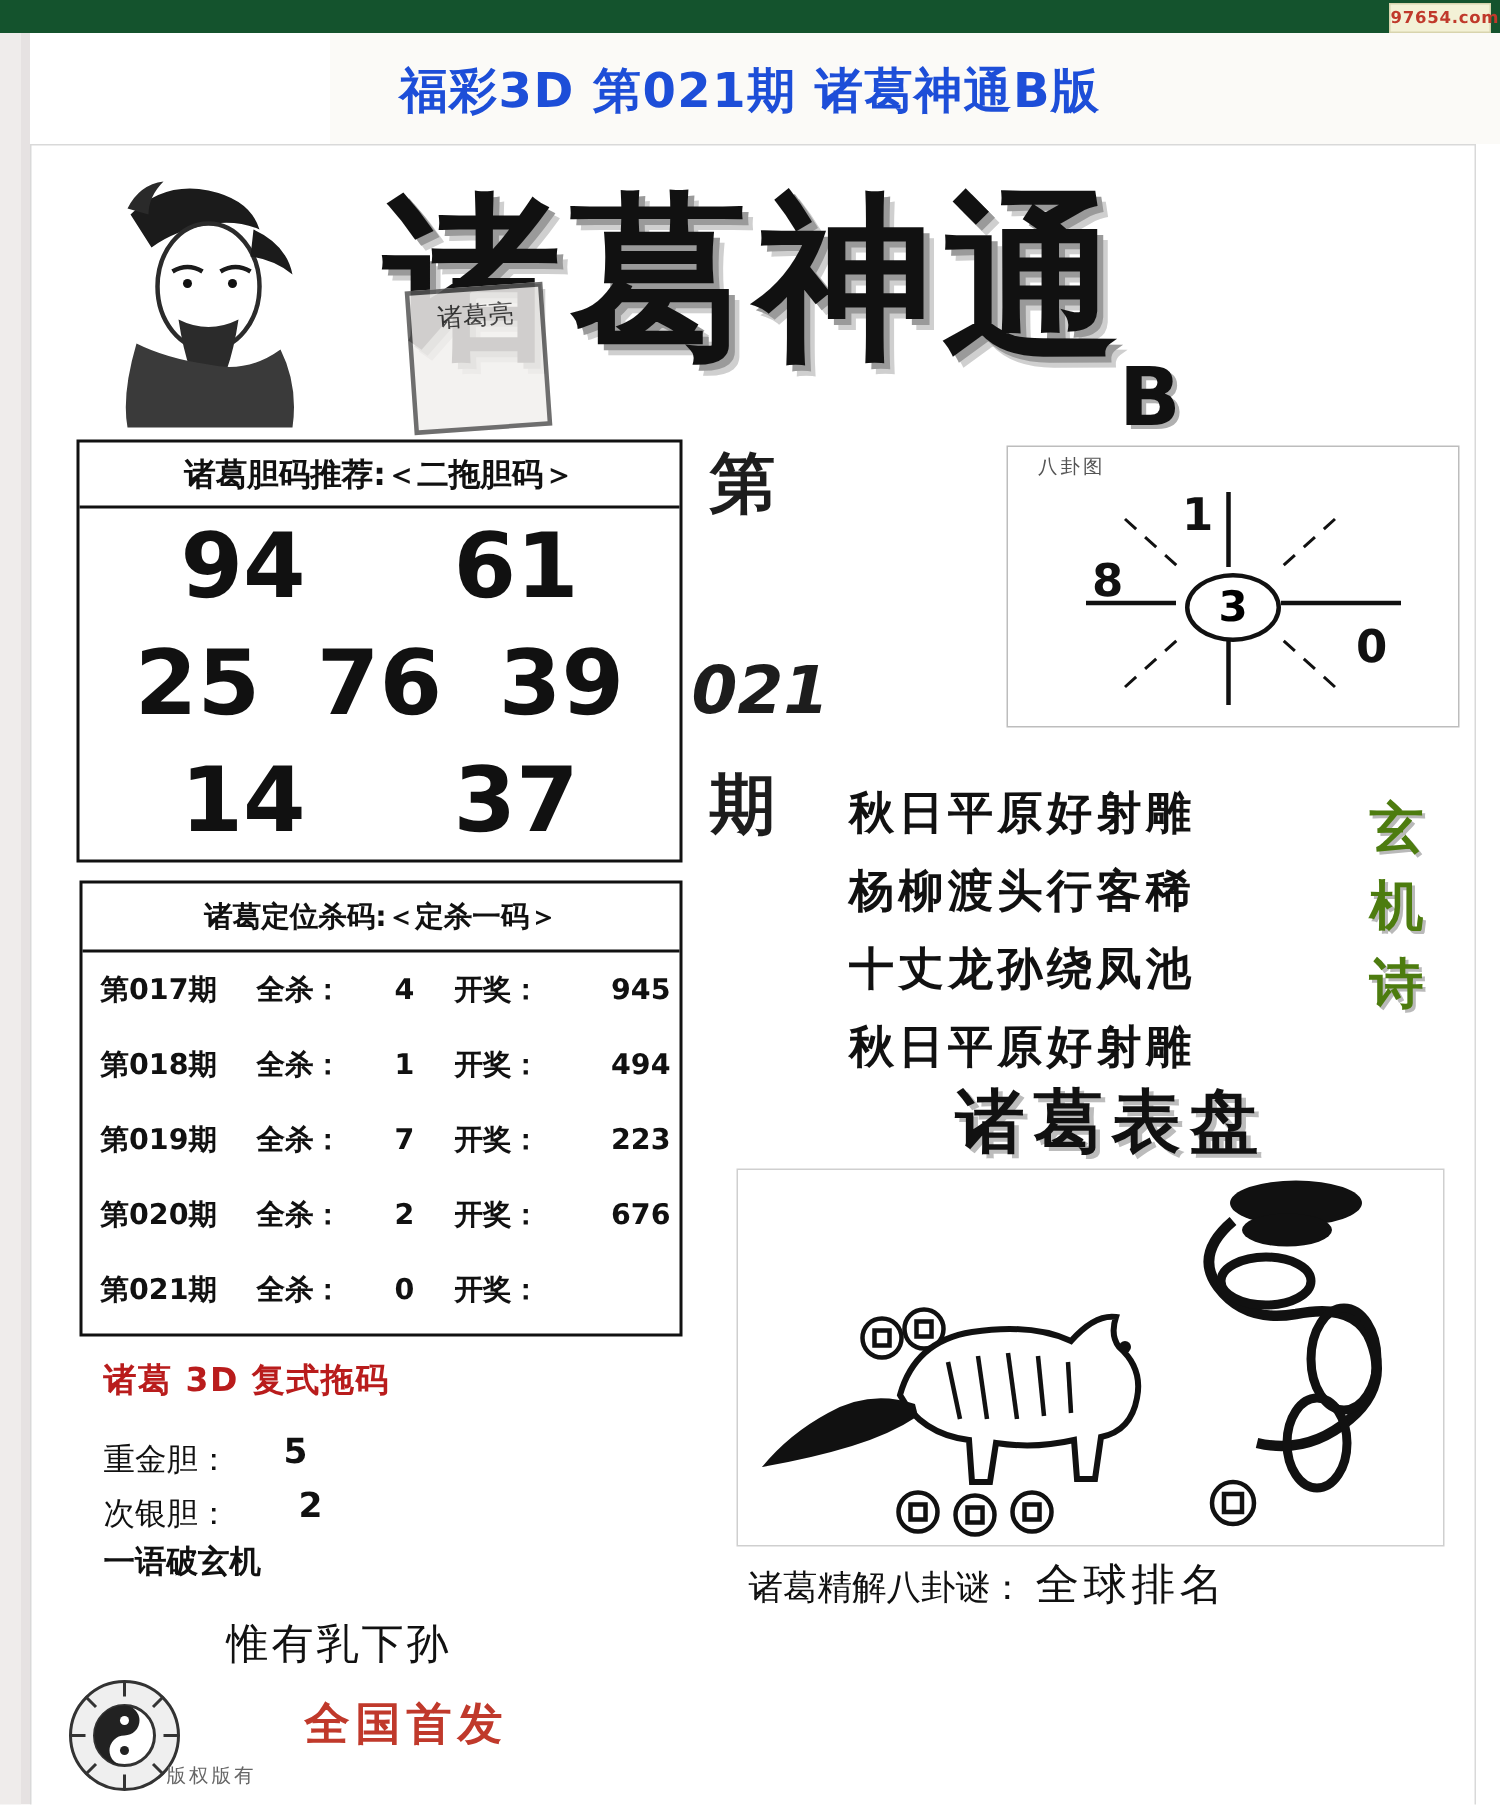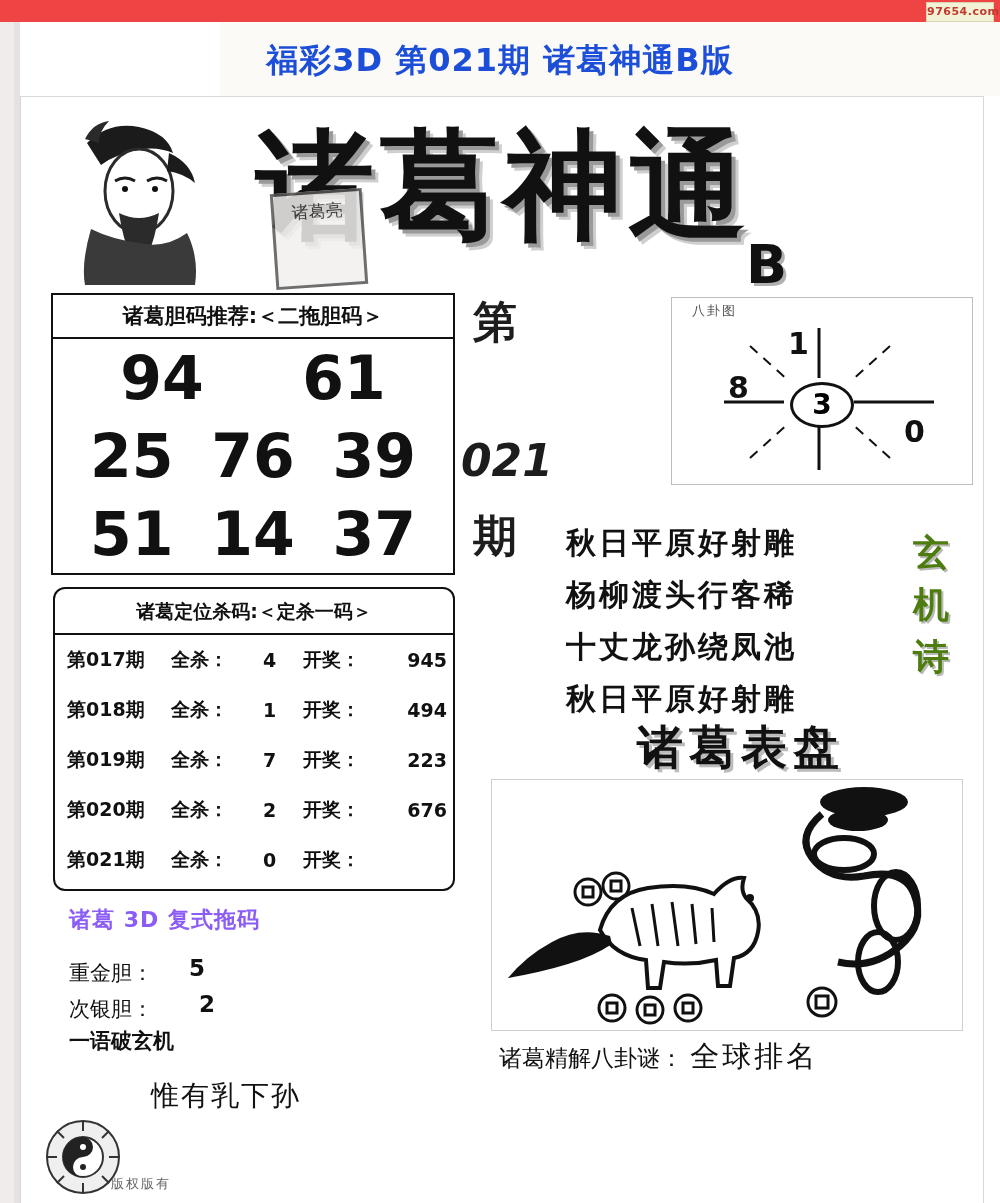--- a/index.html
+++ b/index.html
@@ -1,19 +1,19 @@
 <!DOCTYPE html>
 <html><head>
 <meta charset="utf-8">
 <style>
   html,body{margin:0;padding:0;background:#ffffff;}
   body{width:1000px;height:1203px;font-family:"DejaVu Sans","Liberation Sans",sans-serif;position:relative;overflow:hidden;}
 
   
-  .topbar{position:absolute;left:0;top:0;width:1000px;height:22px;background:#ef4444;}
+  .topbar{position:absolute;left:0;top:0;width:1000px;height:22px;background:#14532d;}
   .wm{position:absolute;right:6px;top:2px;width:66px;height:18px;background:#f3f1d6;border:1px solid #d8d4ae;
       font-size:11px;color:#c0392b;text-align:center;line-height:18px;letter-spacing:.5px;font-weight:bold;}
 
   
   .headstrip{position:absolute;left:220px;top:22px;width:780px;height:74px;background:#fbfaf7;}
   .headtitle{position:absolute;left:220px;top:36px;width:560px;height:48px;line-height:48px;
       text-align:center;font-size:32px;font-weight:bold;color:#1d4ed8;letter-spacing:1px;}
 
   
   .gutter{position:absolute;left:0;top:22px;width:20px;height:1181px;background:#e6e2e2;}
@@ -48,32 +48,32 @@
   .qi3{position:absolute;left:452px;top:410px;font-size:44px;font-weight:bold;color:#1d1d1d;}
 
   
   .baguabox{position:absolute;left:650px;top:200px;width:300px;height:186px;border:1px solid #bdbdbd;background:#fff;}
   .baguacap{position:absolute;left:20px;top:4px;font-size:13px;color:#555;letter-spacing:2px;}
   .bagua-n{position:absolute;font-size:30px;font-weight:bold;color:#111;}
   .bagua-center{position:absolute;left:118px;top:84px;width:58px;height:40px;border:3px solid #111;border-radius:50%;
       text-align:center;line-height:40px;font-size:28px;font-weight:bold;}
 
   
-  .killbox{position:absolute;left:32px;top:490px;width:398px;height:300px;border:2px solid #111;border-radius:12px;background:#fff;}
+  .killbox{position:absolute;left:32px;top:490px;width:398px;height:300px;border:2px solid #111;border-radius:0;background:#fff;}
   .killhead{height:44px;line-height:44px;text-align:center;font-size:19px;font-weight:bold;color:#111;
       border-bottom:2px solid #111;}
   .killrow{height:50px;display:flex;align-items:center;font-size:19px;font-weight:bold;color:#111;padding-left:12px;}
   .kc-qi{width:104px;}
   .kc-sha{width:92px;}
   .kc-shaval{width:40px;text-align:left;}
   .kc-kai{width:74px;}
   .kc-kaival{width:70px;text-align:right;}
 
   
-  .fushi{position:absolute;left:48px;top:808px;font-size:22px;font-weight:bold;color:#8b5cf6;letter-spacing:1px;}
+  .fushi{position:absolute;left:48px;top:808px;font-size:22px;font-weight:bold;color:#b91c1c;letter-spacing:1px;}
   .row-txt{position:absolute;font-size:21px;font-weight:normal;color:#111;}
   .row-val{position:absolute;font-size:23px;font-weight:bold;color:#111;}
   .oneline{position:absolute;left:48px;top:930px;font-size:21px;font-weight:bold;color:#111;}
   .riddle{position:absolute;left:130px;top:980px;font-size:28px;font-weight:normal;color:#111;letter-spacing:2px;}
   .shoufa{position:absolute;left:182px;top:1032px;font-size:30px;font-weight:bold;color:#c0392b;letter-spacing:4px;}
   .baguaseal{position:absolute;left:22px;top:1020px;width:80px;height:80px;}
   .sealtxt{position:absolute;left:90px;top:1078px;font-size:13px;color:#666;letter-spacing:2px;}
 
   
   .poem{position:absolute;left:545px;top:420px;width:300px;}
@@ -128,21 +128,20 @@
     <div class="danrow">
       <span>94</span>
       <span>61</span>
     </div>
     <div class="danrow">
       <span>25</span>
       <span>76</span>
       <span>39</span>
     </div>
     <div class="danrow">
-      <span>51</span>
       <span>14</span>
       <span>37</span>
     </div>
   </div>
 
   <div class="qi1">第</div>
   <div class="qi2">021</div>
   <div class="qi3">期</div>
 
   <div class="baguabox">
@@ -202,20 +201,21 @@
     </div>
   </div>
 
   <div class="fushi">诸葛 3D 复式拖码</div>
   <div class="row-txt" style="left:48px;top:862px;">重金胆：</div>
   <div class="row-val" style="left:168px;top:858px;">5</div>
   <div class="row-txt" style="left:48px;top:898px;">次银胆：</div>
   <div class="row-val" style="left:178px;top:894px;">2</div>
   <div class="oneline">一语破玄机</div>
   <div class="riddle">惟有乳下孙</div>
+  <div class="shoufa">全国首发</div>
 
   <svg class="baguaseal" viewBox="0 0 80 80">
     <circle cx="40" cy="40" r="36" fill="#efefef" stroke="#333" stroke-width="2"></circle>
     <circle cx="40" cy="40" r="20" fill="#fff" stroke="#333" stroke-width="2"></circle>
     <path d="M40 20 a10 10 0 0 1 0 20 a10 10 0 0 0 0 20 a20 20 0 0 1 0 -40" fill="#222"></path>
     <circle cx="40" cy="30" r="3" fill="#fff"></circle>
     <circle cx="40" cy="50" r="3" fill="#222"></circle>
     <g stroke="#333" stroke-width="2">
       <line x1="40" y1="4" x2="40" y2="14"></line>
         <line x1="40" y1="66" x2="40" y2="76"></line>

